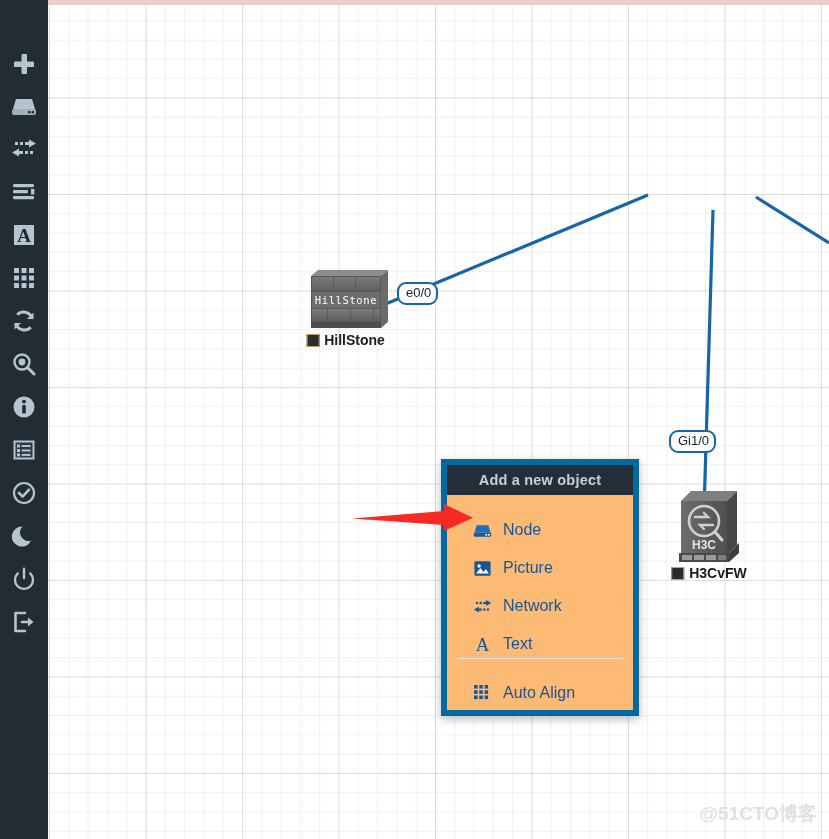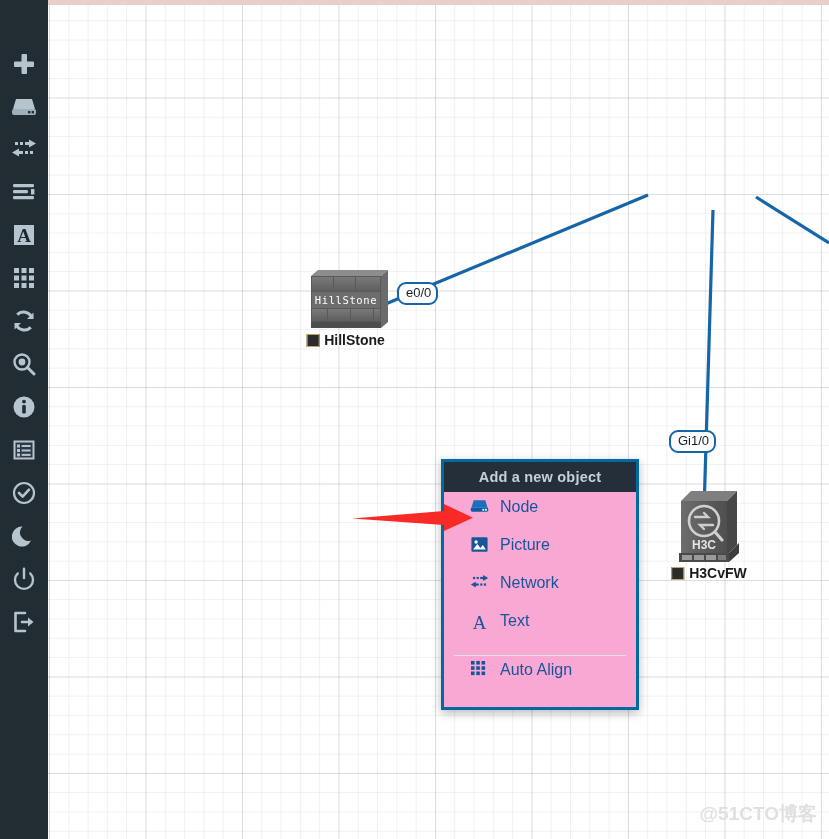--- a/index.html
+++ b/index.html
@@ -70,33 +70,33 @@
     border-radius:9px;
     font-size:13px; font-weight:normal; color:#15202b;
     padding:2px 5px 3px 7px;
     line-height:1.1;
     white-space:nowrap;
   }
 
   
   #ctx-menu {
     position:absolute; left:441px; top:459px; width:198px;
-    background:#f9a8d4;
-    border:3px solid #0369a1;
+    background:#fdba74;
+    border:6px solid #0369a1;
     box-shadow:0 3px 9px rgba(0,0,0,0.28);
     z-index:20;
   }
   #ctx-header {
     height:30px; background:#242f3a;
     color:#c5d0d8; font-size:14.5px; font-weight:bold;
     display:flex; align-items:center; justify-content:center;
     letter-spacing:0.2px;
   }
   .ctx-item {
-    height:38px; display:flex; align-items:flex-start;
+    height:38px; display:flex; align-items:flex-end;
     padding-left:26px; gap:11px;
     color:#17559b; font-size:16px;
     cursor:pointer;
   }
   .ctx-item .ci { width:19px; display:flex; align-items:center; justify-content:center; }
   .ctx-sep { height:1px; background:#e2e2e2; margin:5px 10px 5px 10px; }
   .ctx-pad-top { padding-top:6px; }
   .ctx-pad-bot { padding-bottom:8px; }
 
   

